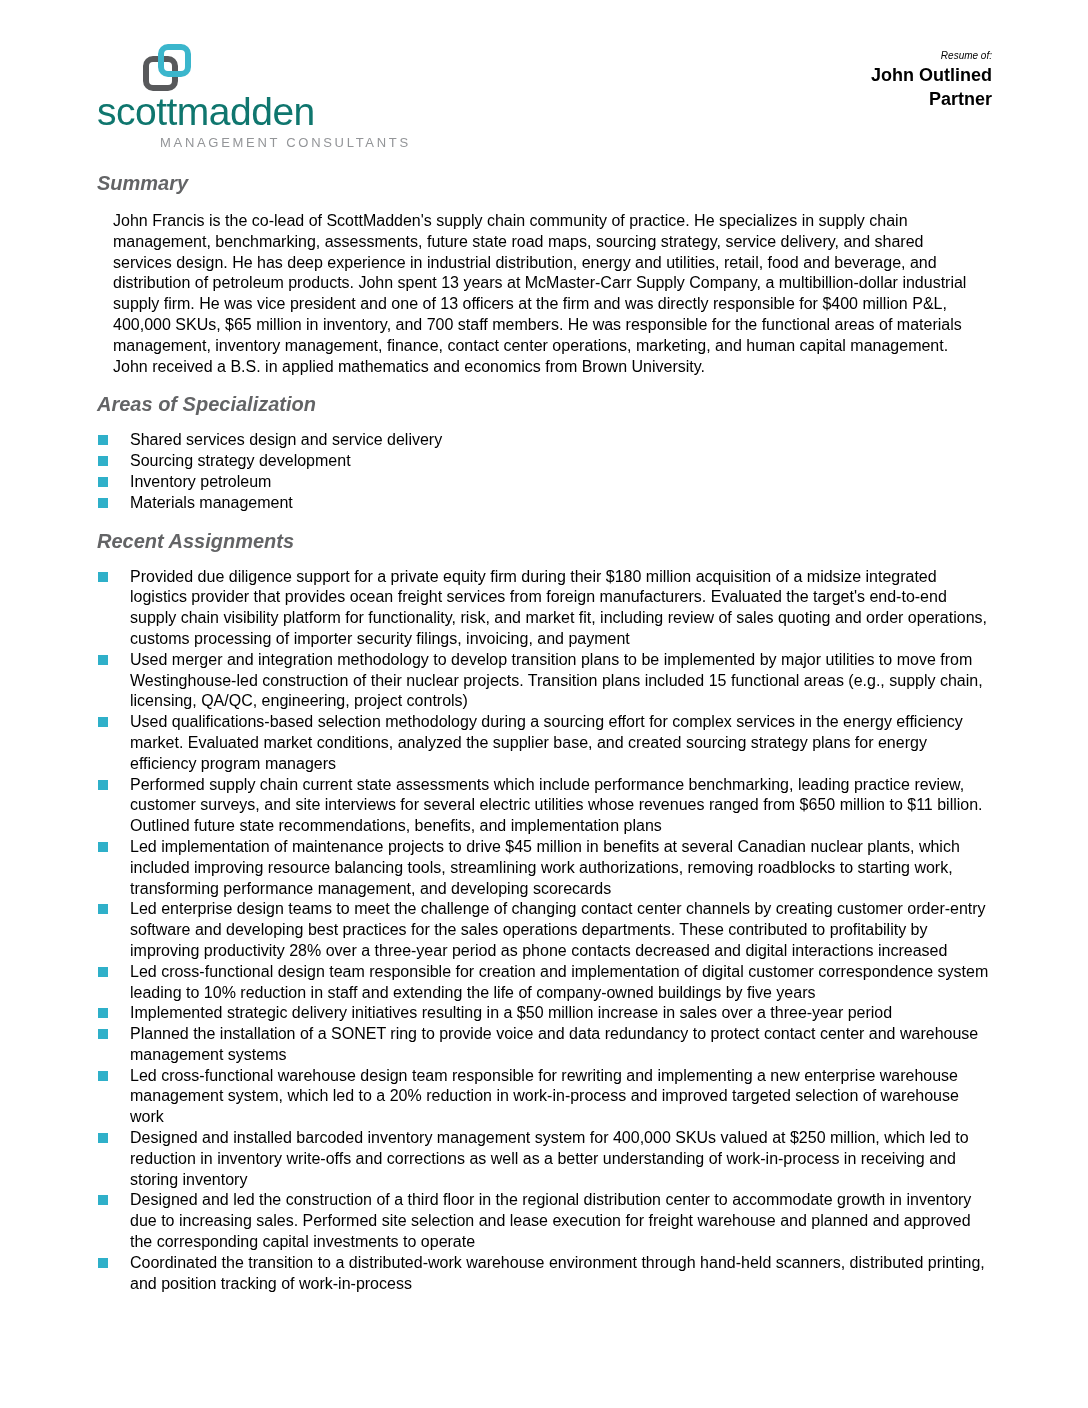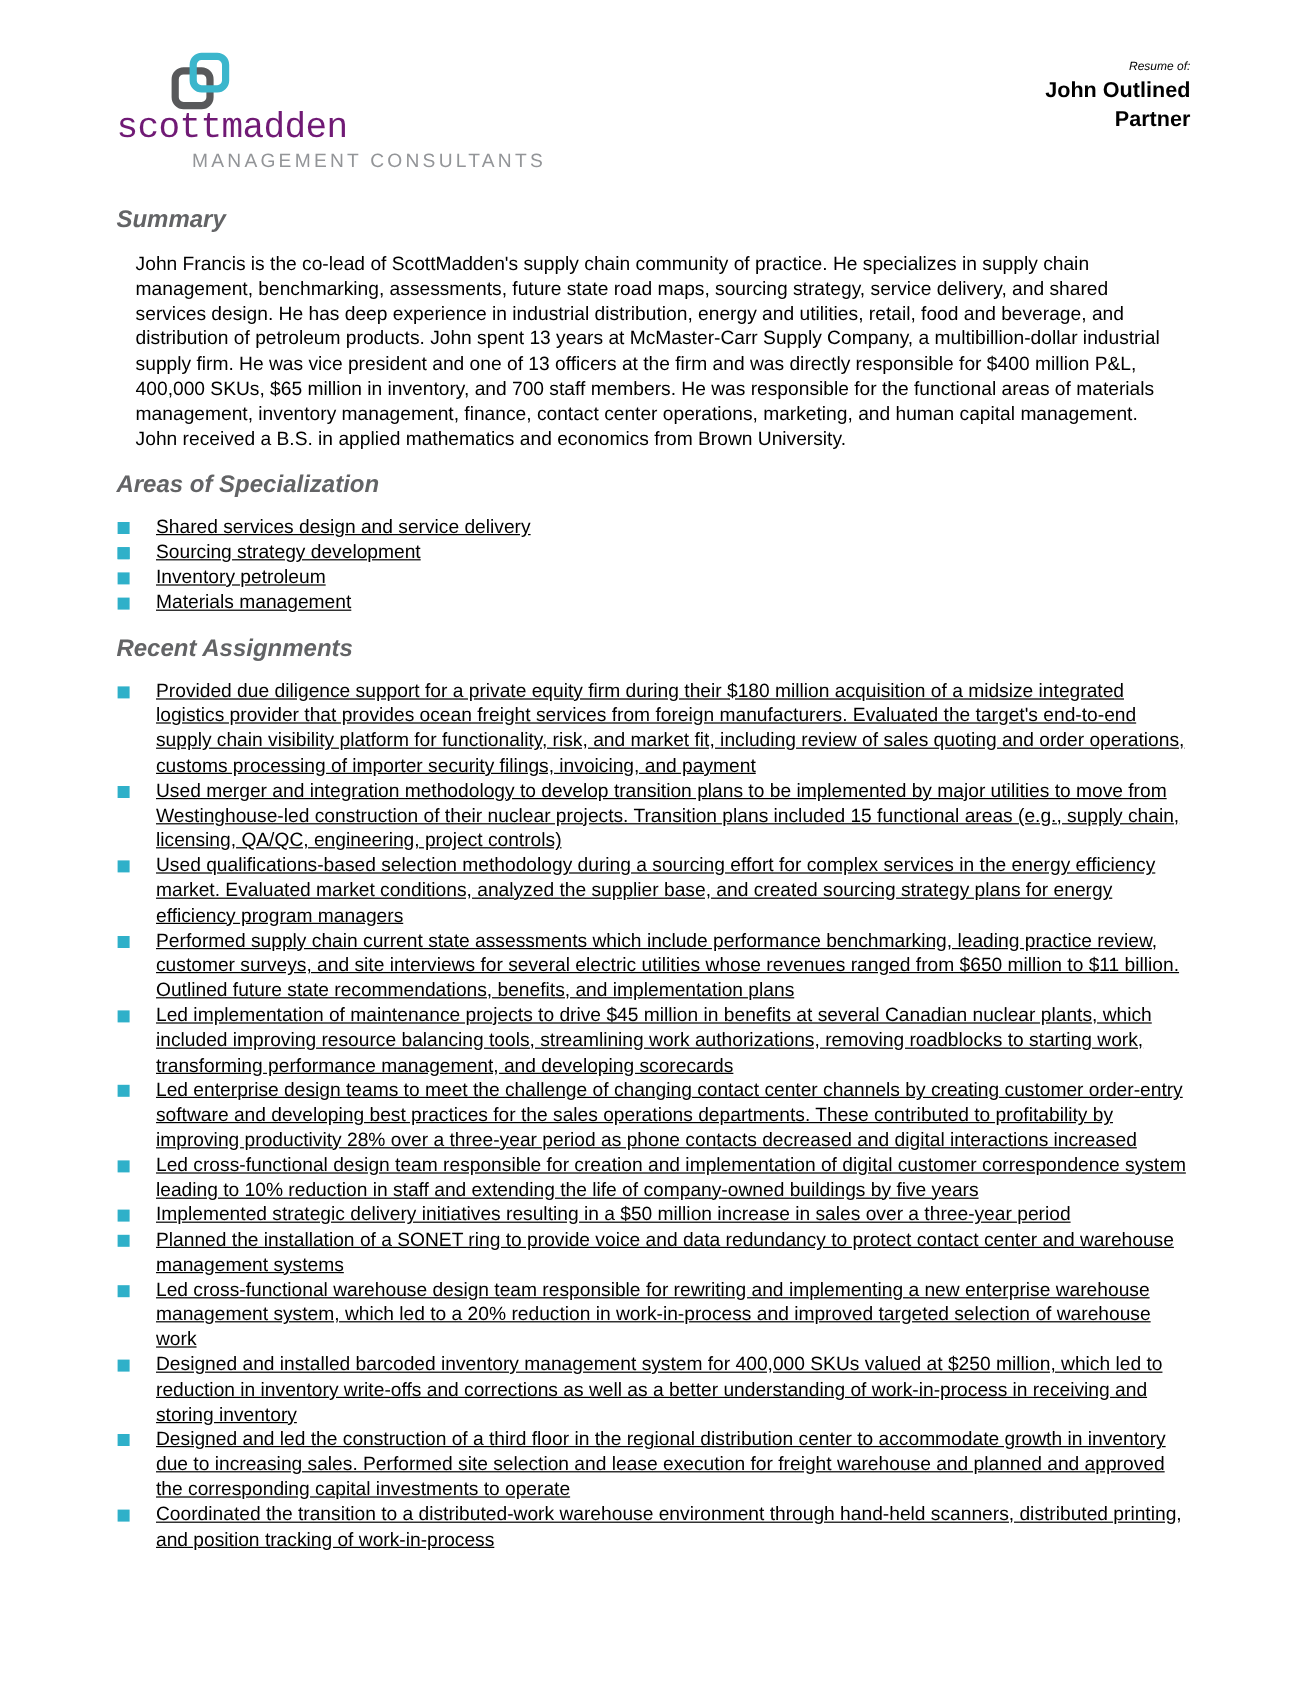--- a/index.html
+++ b/index.html
@@ -26,29 +26,28 @@
     align-items: flex-start;
     margin-bottom: 16px;
     min-height: 112px;
   }
   .logo { line-height: 1; }
   .logo-marks { position: relative; height: 47px; width: 90px; margin-left: 46px; }
   .sq { position: absolute; box-sizing: border-box; border-radius: 10px; background: transparent; }
   .sq-gray { width: 35px; height: 35px; border: 6px solid #58595b; left: 0; top: 12px; z-index: 1; }
   .sq-teal { width: 33px; height: 33px; border: 6px solid #3bb6cc; left: 15px; top: 0; z-index: 2; }
   .logo-word {
-    font-size: 30px;
-    color: #701a75;
+    font-size: 39px;
+    color: #0f766e;
     letter-spacing: -0.5px;
     margin-top: 1px;
     line-height: 1;
-    font-family: Liberation Mono, monospace;
   }
   .logo-sub {
-    font-size: 16px;
+    font-size: 13px;
     color: #939598;
     letter-spacing: 2.7px;
     margin-top: 5px;
     margin-left: 63px;
     text-align: right;
   }
 
   .resume-of { text-align: right; padding-top: 4px; }
   .resume-of-label { font-style: italic; font-size: 10px; line-height: 1.5; }
   .resume-name, .resume-title { font-weight: bold; font-size: 18px; line-height: 1.35; }
@@ -70,21 +69,20 @@
     color: #000000;
   }
 
   .bullet-list { margin: 14px 0 0 0; }
   .bullet-item {
     position: relative;
     padding-left: 33px;
     font-size: 16px;
     line-height: 1.3;
     color: #000000;
-    text-decoration: underline;
   }
   .bullet-icon {
     position: absolute;
     left: 1px;
     top: 5px;
     width: 10px;
     height: 10px;
     background: #2fb0c9;
   }
 </style>

